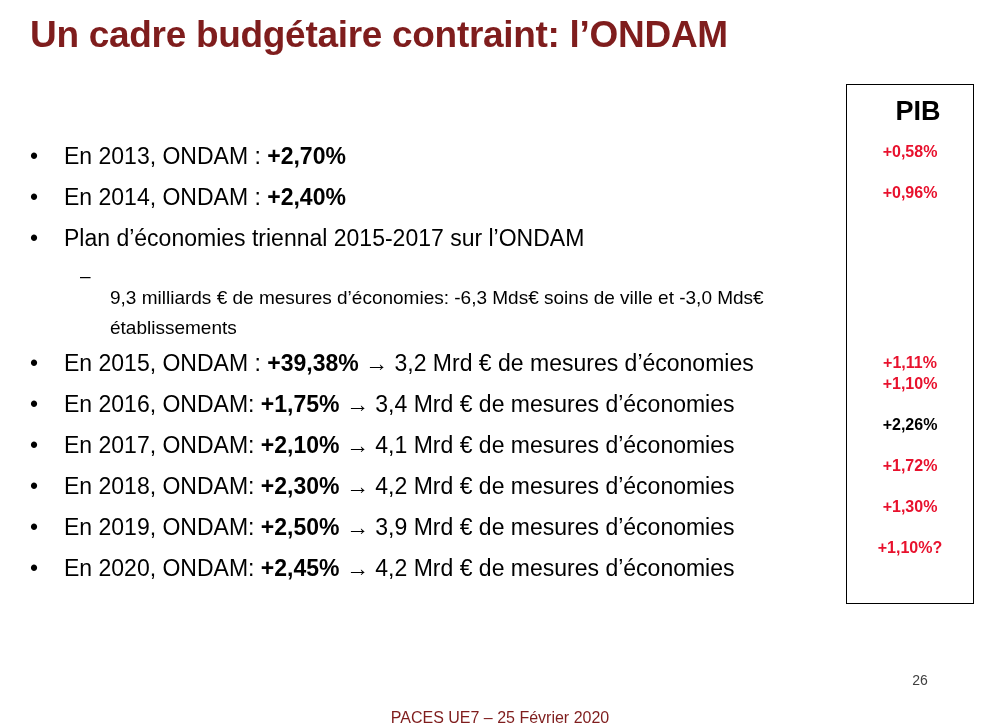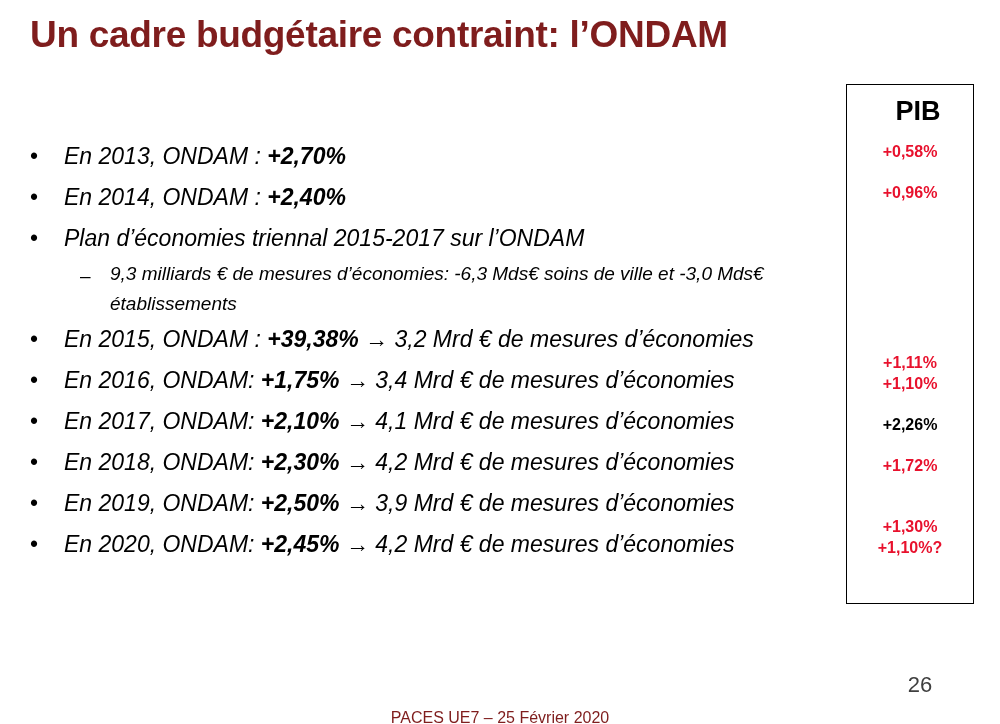--- a/index.html
+++ b/index.html
@@ -58,27 +58,27 @@
     font-size: 19px;
     line-height: 34px;
     width: 30px;
     flex: 0 0 30px;
   }
   .bullet-text {
     font-size: 23px;
     line-height: 41px;
     color: #000;
     white-space: nowrap;
-    font-style: italic;
   }
   .bullet-row.lvl2 .bullet-text {
     font-size: 19px;
     line-height: 30px;
     white-space: normal;
     max-width: 730px;
+    margin-top: 24px;
   }
   .b {
     font-weight: bold;
   }
   
   .pib-box {
     position: absolute;
     left: 846px;
     top: 84px;
     width: 128px;
@@ -118,21 +118,21 @@
     font-size: 16px;
     color: #7f1d1d;
     margin-top: 33px;
   }
   .footer-page {
     position: absolute;
     left: 880px;
     top: 672px;
     width: 80px;
     text-align: center;
-    font-size: 22px;
+    font-size: 14px;
     color: #3f3f3f;
   }
 </style>
 </head>
 <body>
 
 <div class="slide">
 
   <div class="slide-title">Un cadre budgétaire contraint: l’ONDAM</div>
 
@@ -181,20 +181,20 @@
 
   <div class="pib-box"></div>
   <div class="pib-header">PIB</div>
   <div class="pib-values">
       <div class="pib-value" style="top: 143px;">+0,58%</div>
       <div class="pib-value" style="top: 184px;">+0,96%</div>
       <div class="pib-value" style="top: 334px; margin-top: 20px;">+1,11%</div>
       <div class="pib-value" style="top: 375px;">+1,10%</div>
       <div class="pib-value dark" style="top: 416px;">+2,26%</div>
       <div class="pib-value" style="top: 457px;">+1,72%</div>
-      <div class="pib-value" style="top: 498px; margin-top: 20px;">+1,30%</div>
+      <div class="pib-value" style="top: 498px;">+1,30%</div>
       <div class="pib-value" style="top: 539px;">+1,10%?</div>
     </div>
 
   <div class="footer-center">PACES UE7 – 25 Février 2020</div>
   <div class="footer-page">26</div>
 
 </div>
 
 </body></html>

